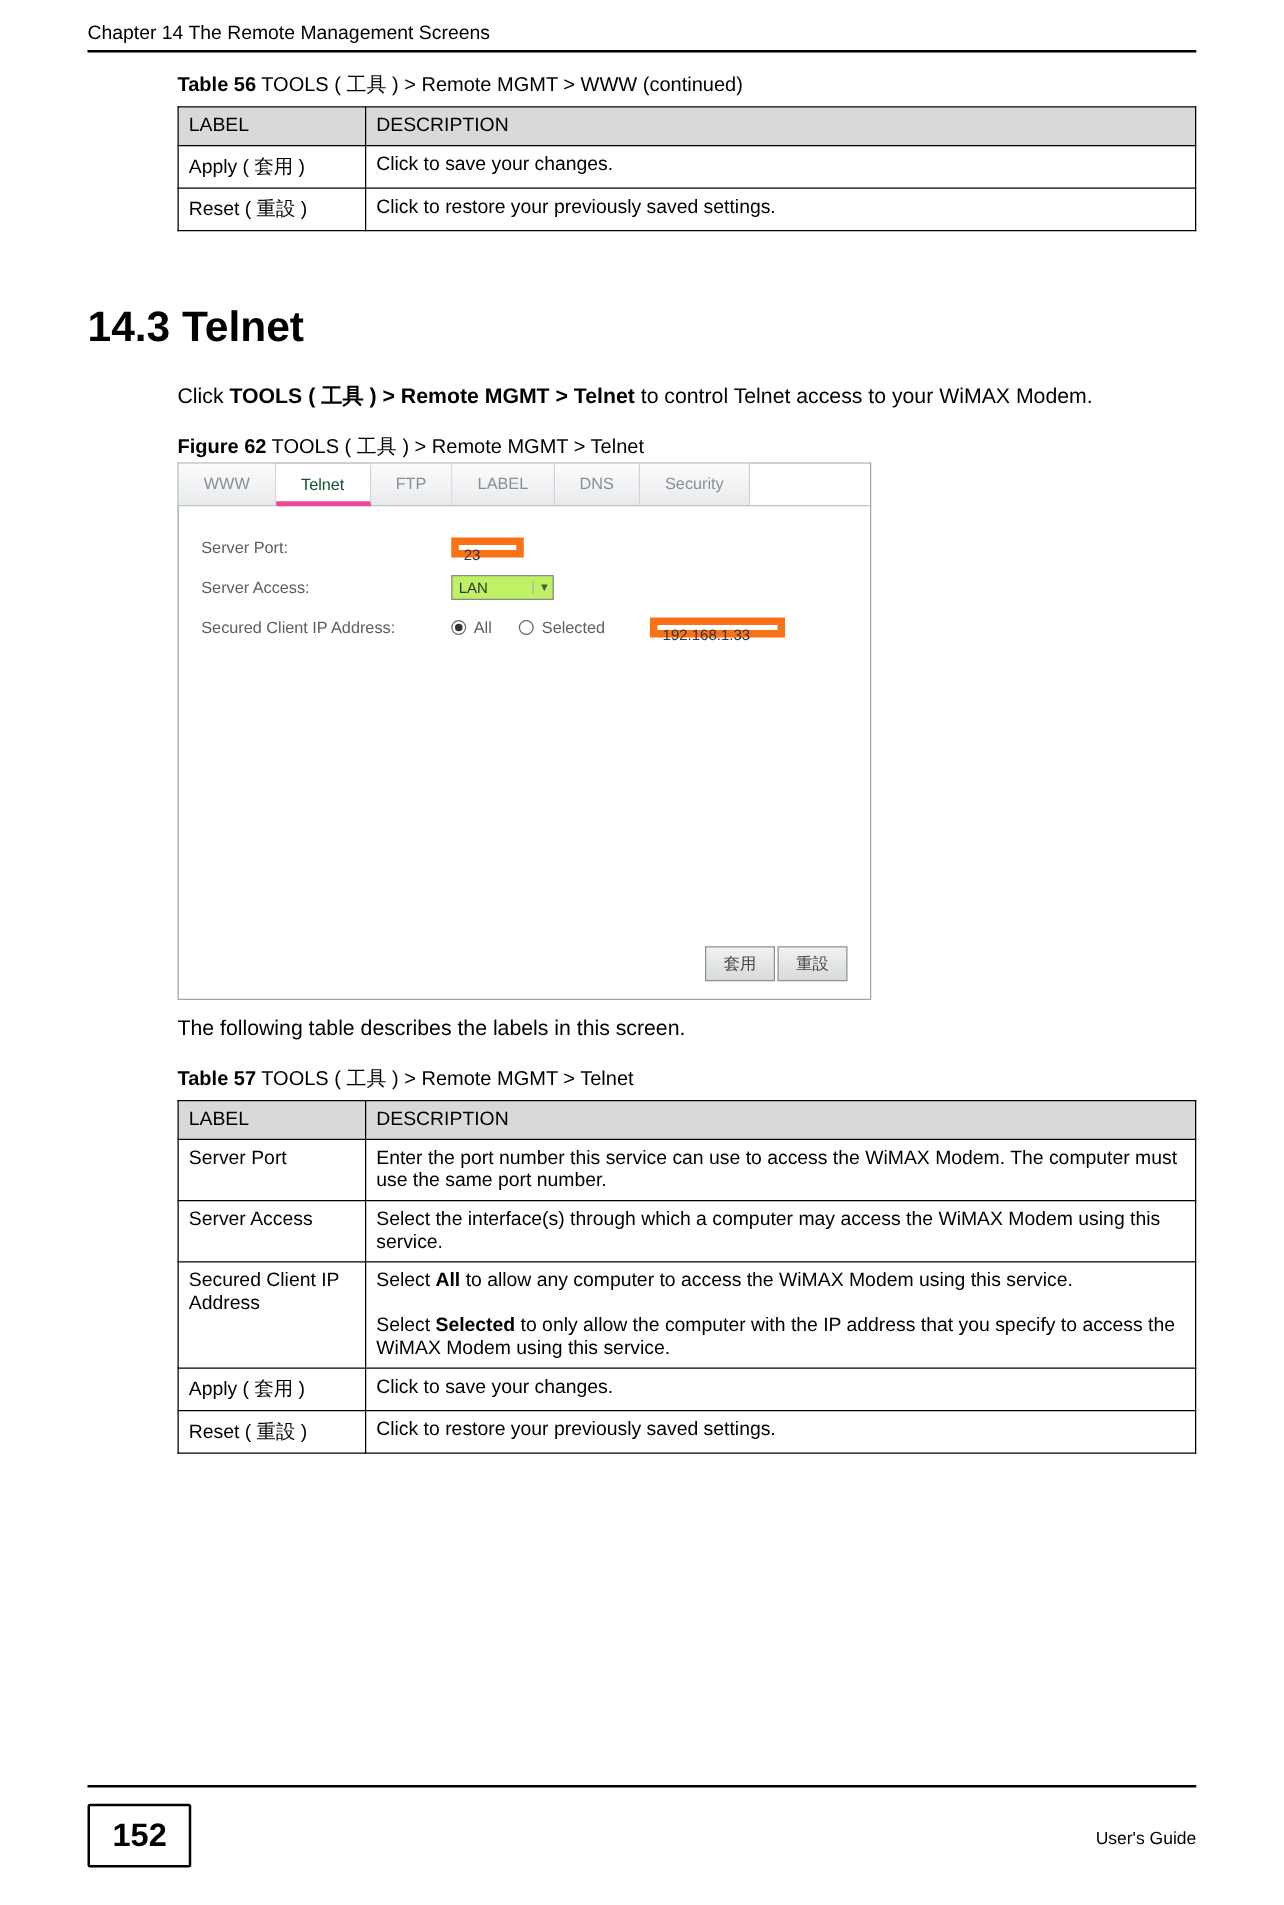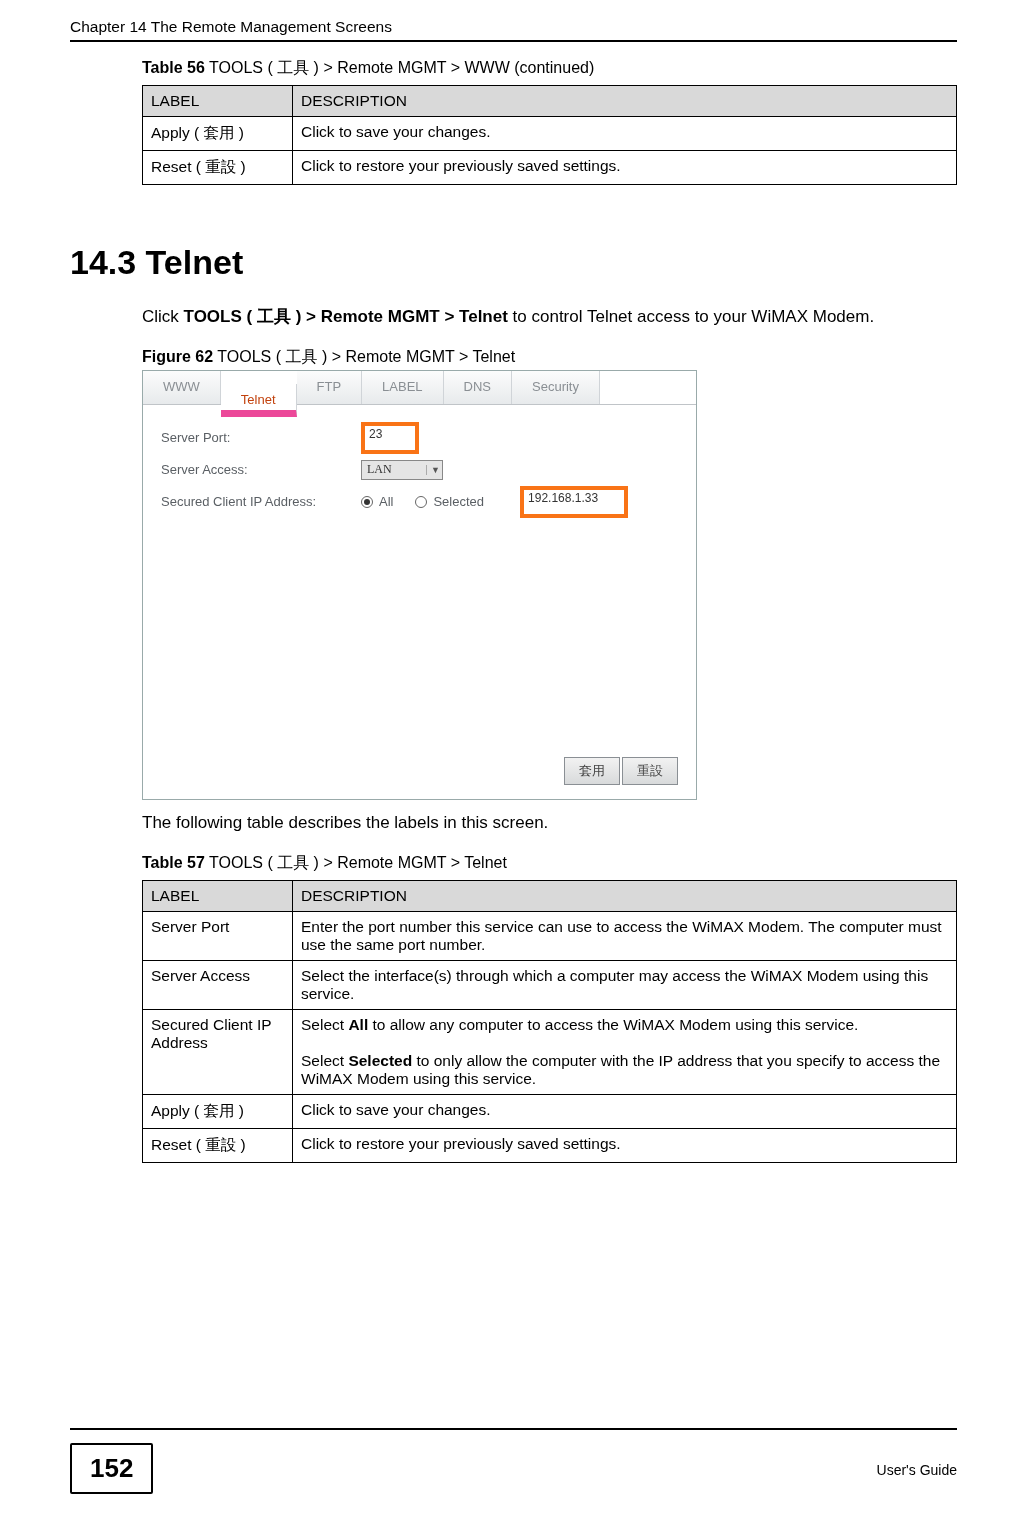--- a/index.html
+++ b/index.html
@@ -88,57 +88,56 @@
   }
   .tab {
     padding: 8px 20px 0 20px;
     color: #8a8f94;
     font-size: 13px;
     background: linear-gradient(#fcfcfc,#e7eaec);
     border-right: 1px solid #d0d4d8;
   }
   .tab.active {
     background: #fff;
-    color: #c2410c;
-    border-bottom: 7px solid #ec4899;
+    color: #14532d;
+    border-bottom: 4px solid #ec4899;
     position: relative;
-    top: 13px;
+    top: 1px;
   }
   .form-area {
     padding: 22px 18px 10px 18px;
     color: #5a5f64;
   }
   .form-row {
     display: flex;
     align-items: center;
     margin-bottom: 10px;
     height: 22px;
   }
   .form-label { width: 200px; }
   .inp {
-    border: 4px solid #f97316;
-    height: 32px;
+    border: 6px solid #f97316;
+    height: 16px;
     font-size: 12px;
     padding: 1px 4px;
     background: #fff;
     color: #333;
   }
   .inp.port { width: 58px; }
   .sel {
     border: 1px solid #888;
     height: 20px;
     width: 82px;
     font-size: 12px;
-    background: #e5e5e5;
+    background: #bef264;
     color: #333;
     display: inline-flex;
     align-items: center;
     justify-content: space-between;
     padding: 0 2px 0 5px;
-    font-family: Liberation Serif, serif;
   }
   .sel .caret {
     border-left: 1px solid #aaa;
     padding-left: 4px;
     color: #555;
     font-size: 9px;
   }
   .radio {
     display: inline-flex;
     align-items: center;

